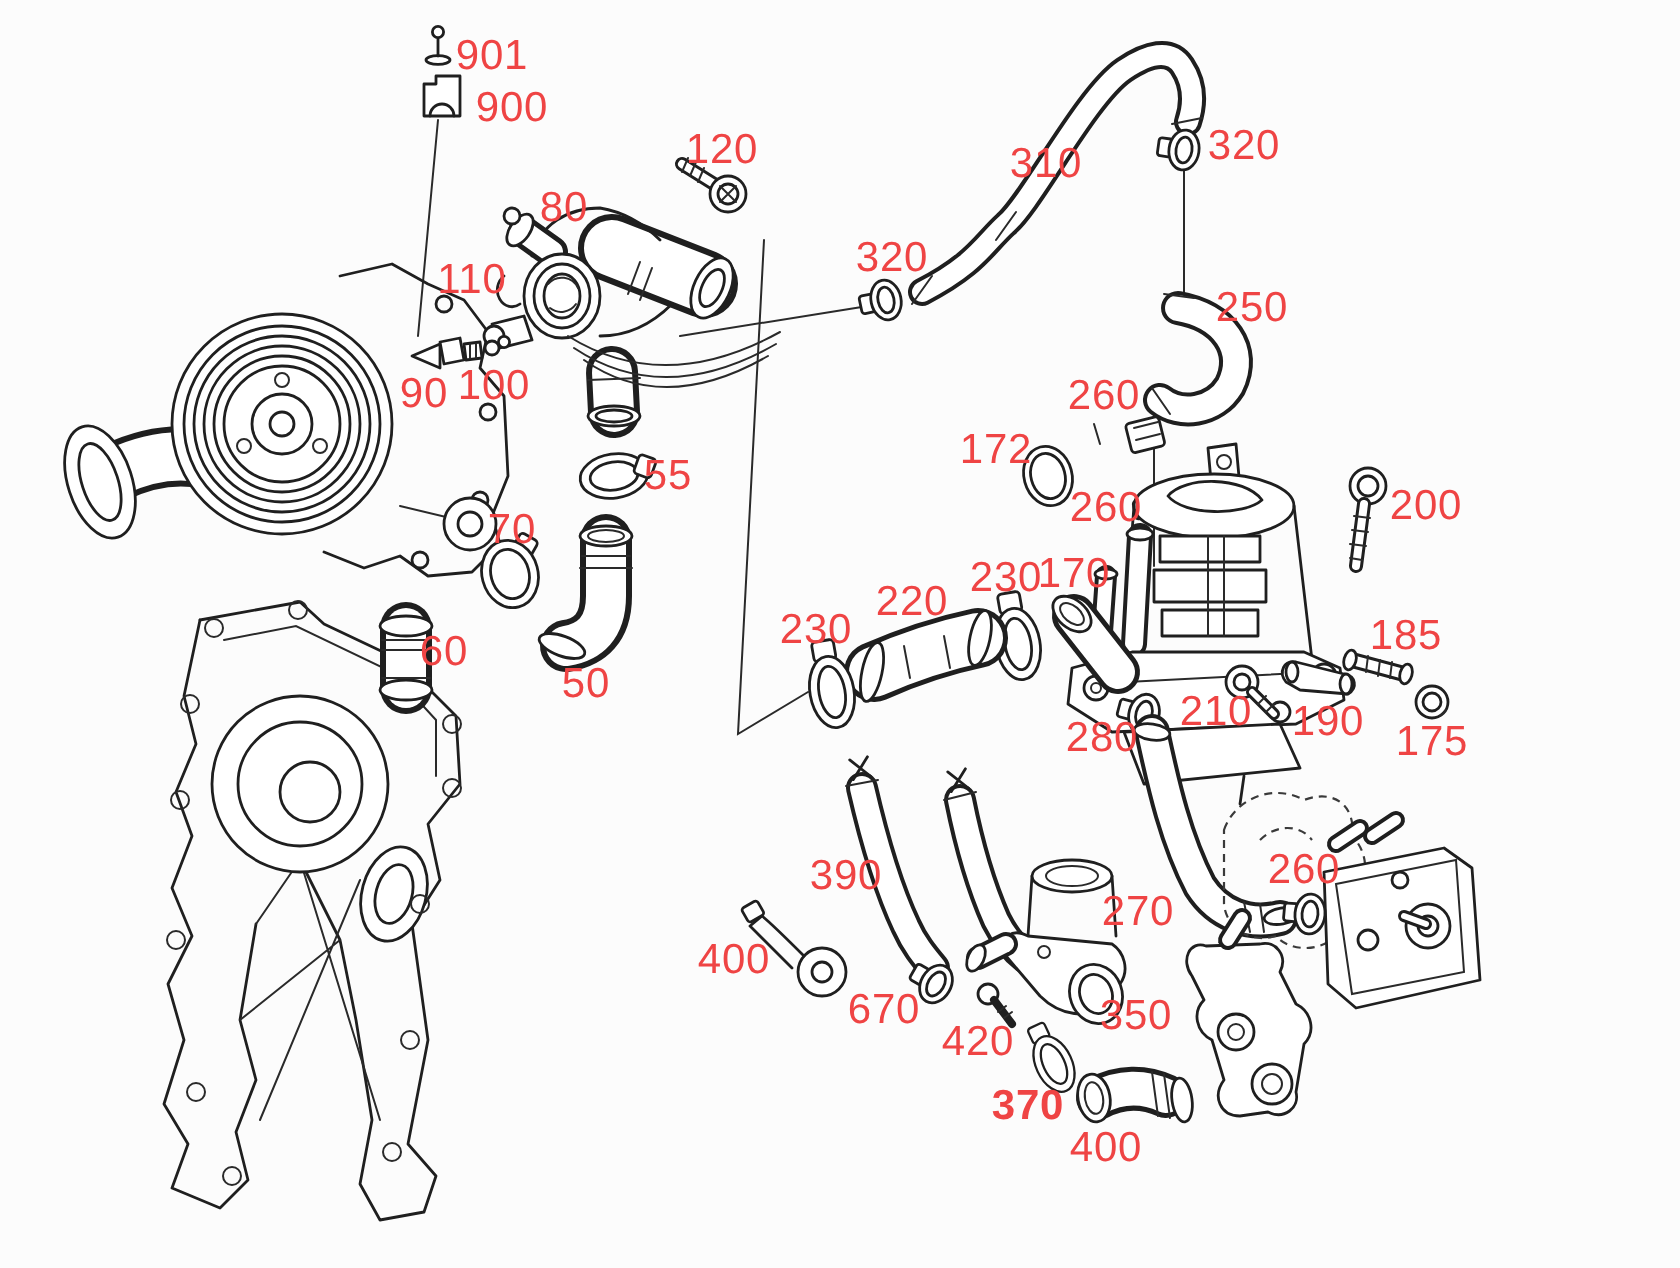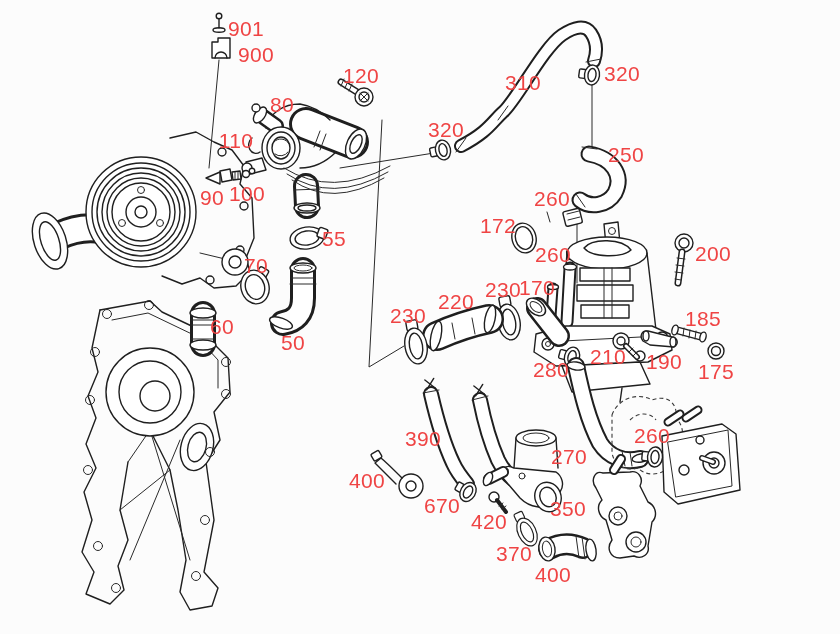--- a/index.html
+++ b/index.html
@@ -408,16 +408,16 @@
       <div class="part-label" style="left: 664px; top: 361px;">190</div>
       <div class="part-label" style="left: 716px; top: 371px;">175</div>
       <div class="part-label" style="left: 551px; top: 369px;">280</div>
       <div class="part-label" style="left: 569px; top: 428px; margin-top: 28px;">270</div>
       <div class="part-label" style="left: 423px; top: 438px;">390</div>
       <div class="part-label" style="left: 652px; top: 435px;">260</div>
       <div class="part-label" style="left: 367px; top: 480px;">400</div>
       <div class="part-label" style="left: 568px; top: 508px;">350</div>
       <div class="part-label" style="left: 442px; top: 505px;">670</div>
       <div class="part-label" style="left: 489px; top: 521px;">420</div>
-      <div class="part-label" style="left: 514px; top: 553px;">370</div>
+      <div class="part-label" style="left: 514px; top: 553px; font-weight: bold;">370</div>
       <div class="part-label" style="left: 553px; top: 574px;">400</div>
     </div>
 </div>
 
 </body></html>

